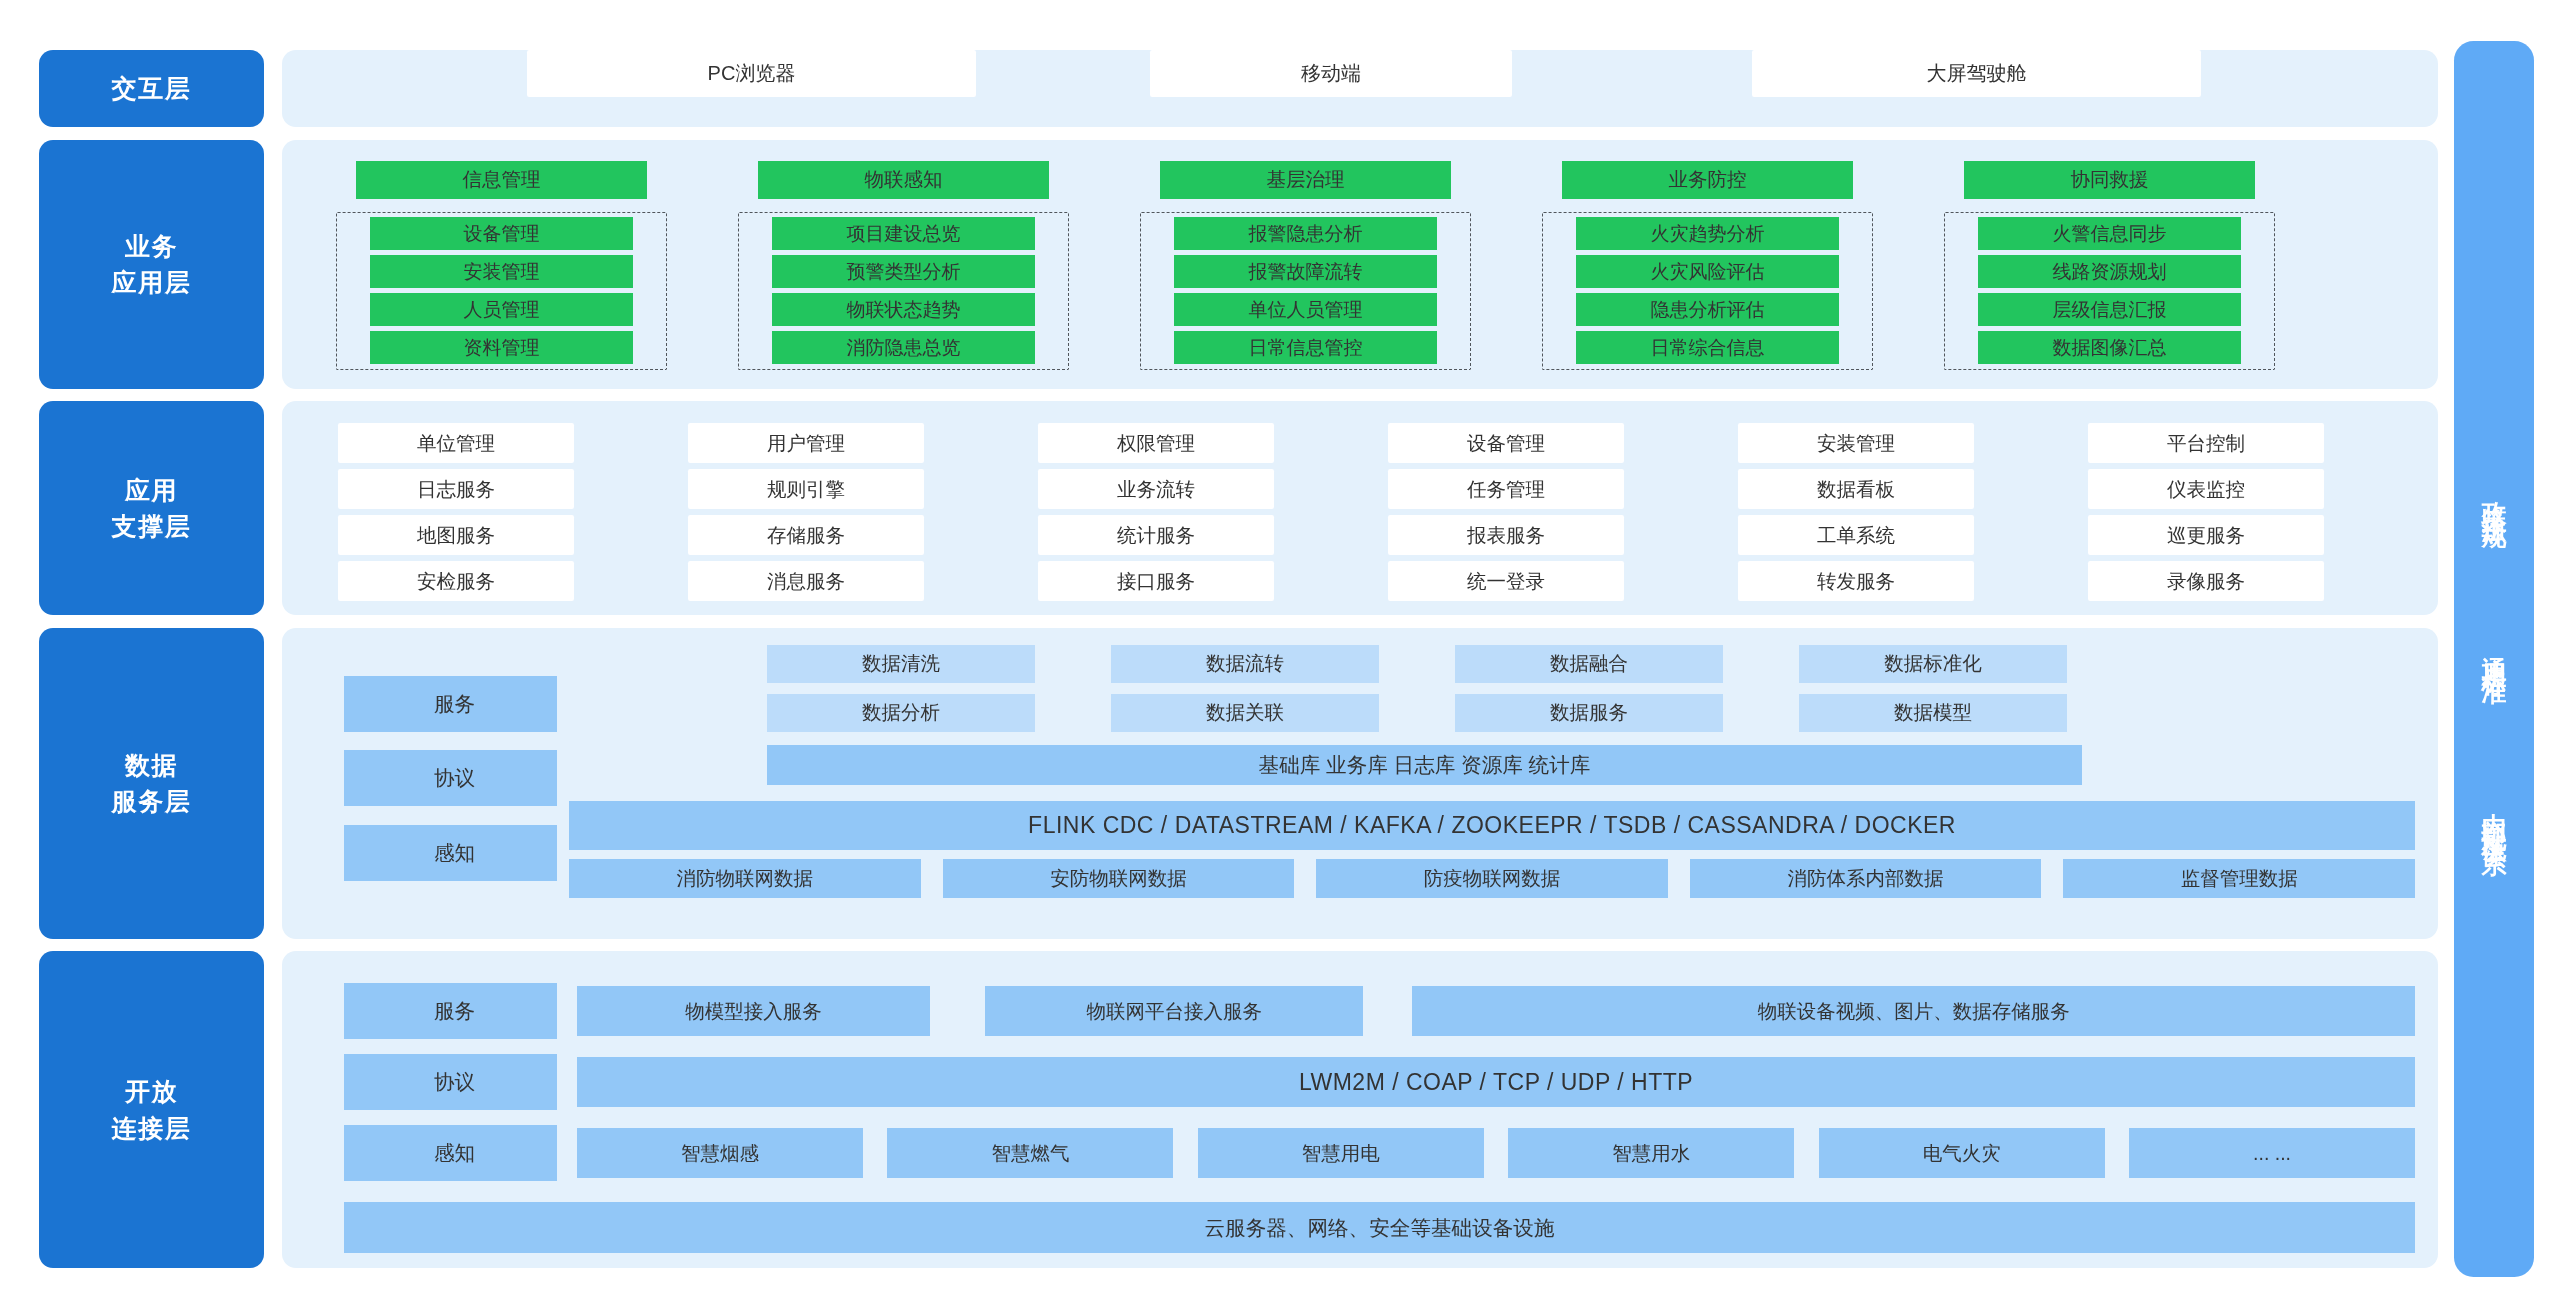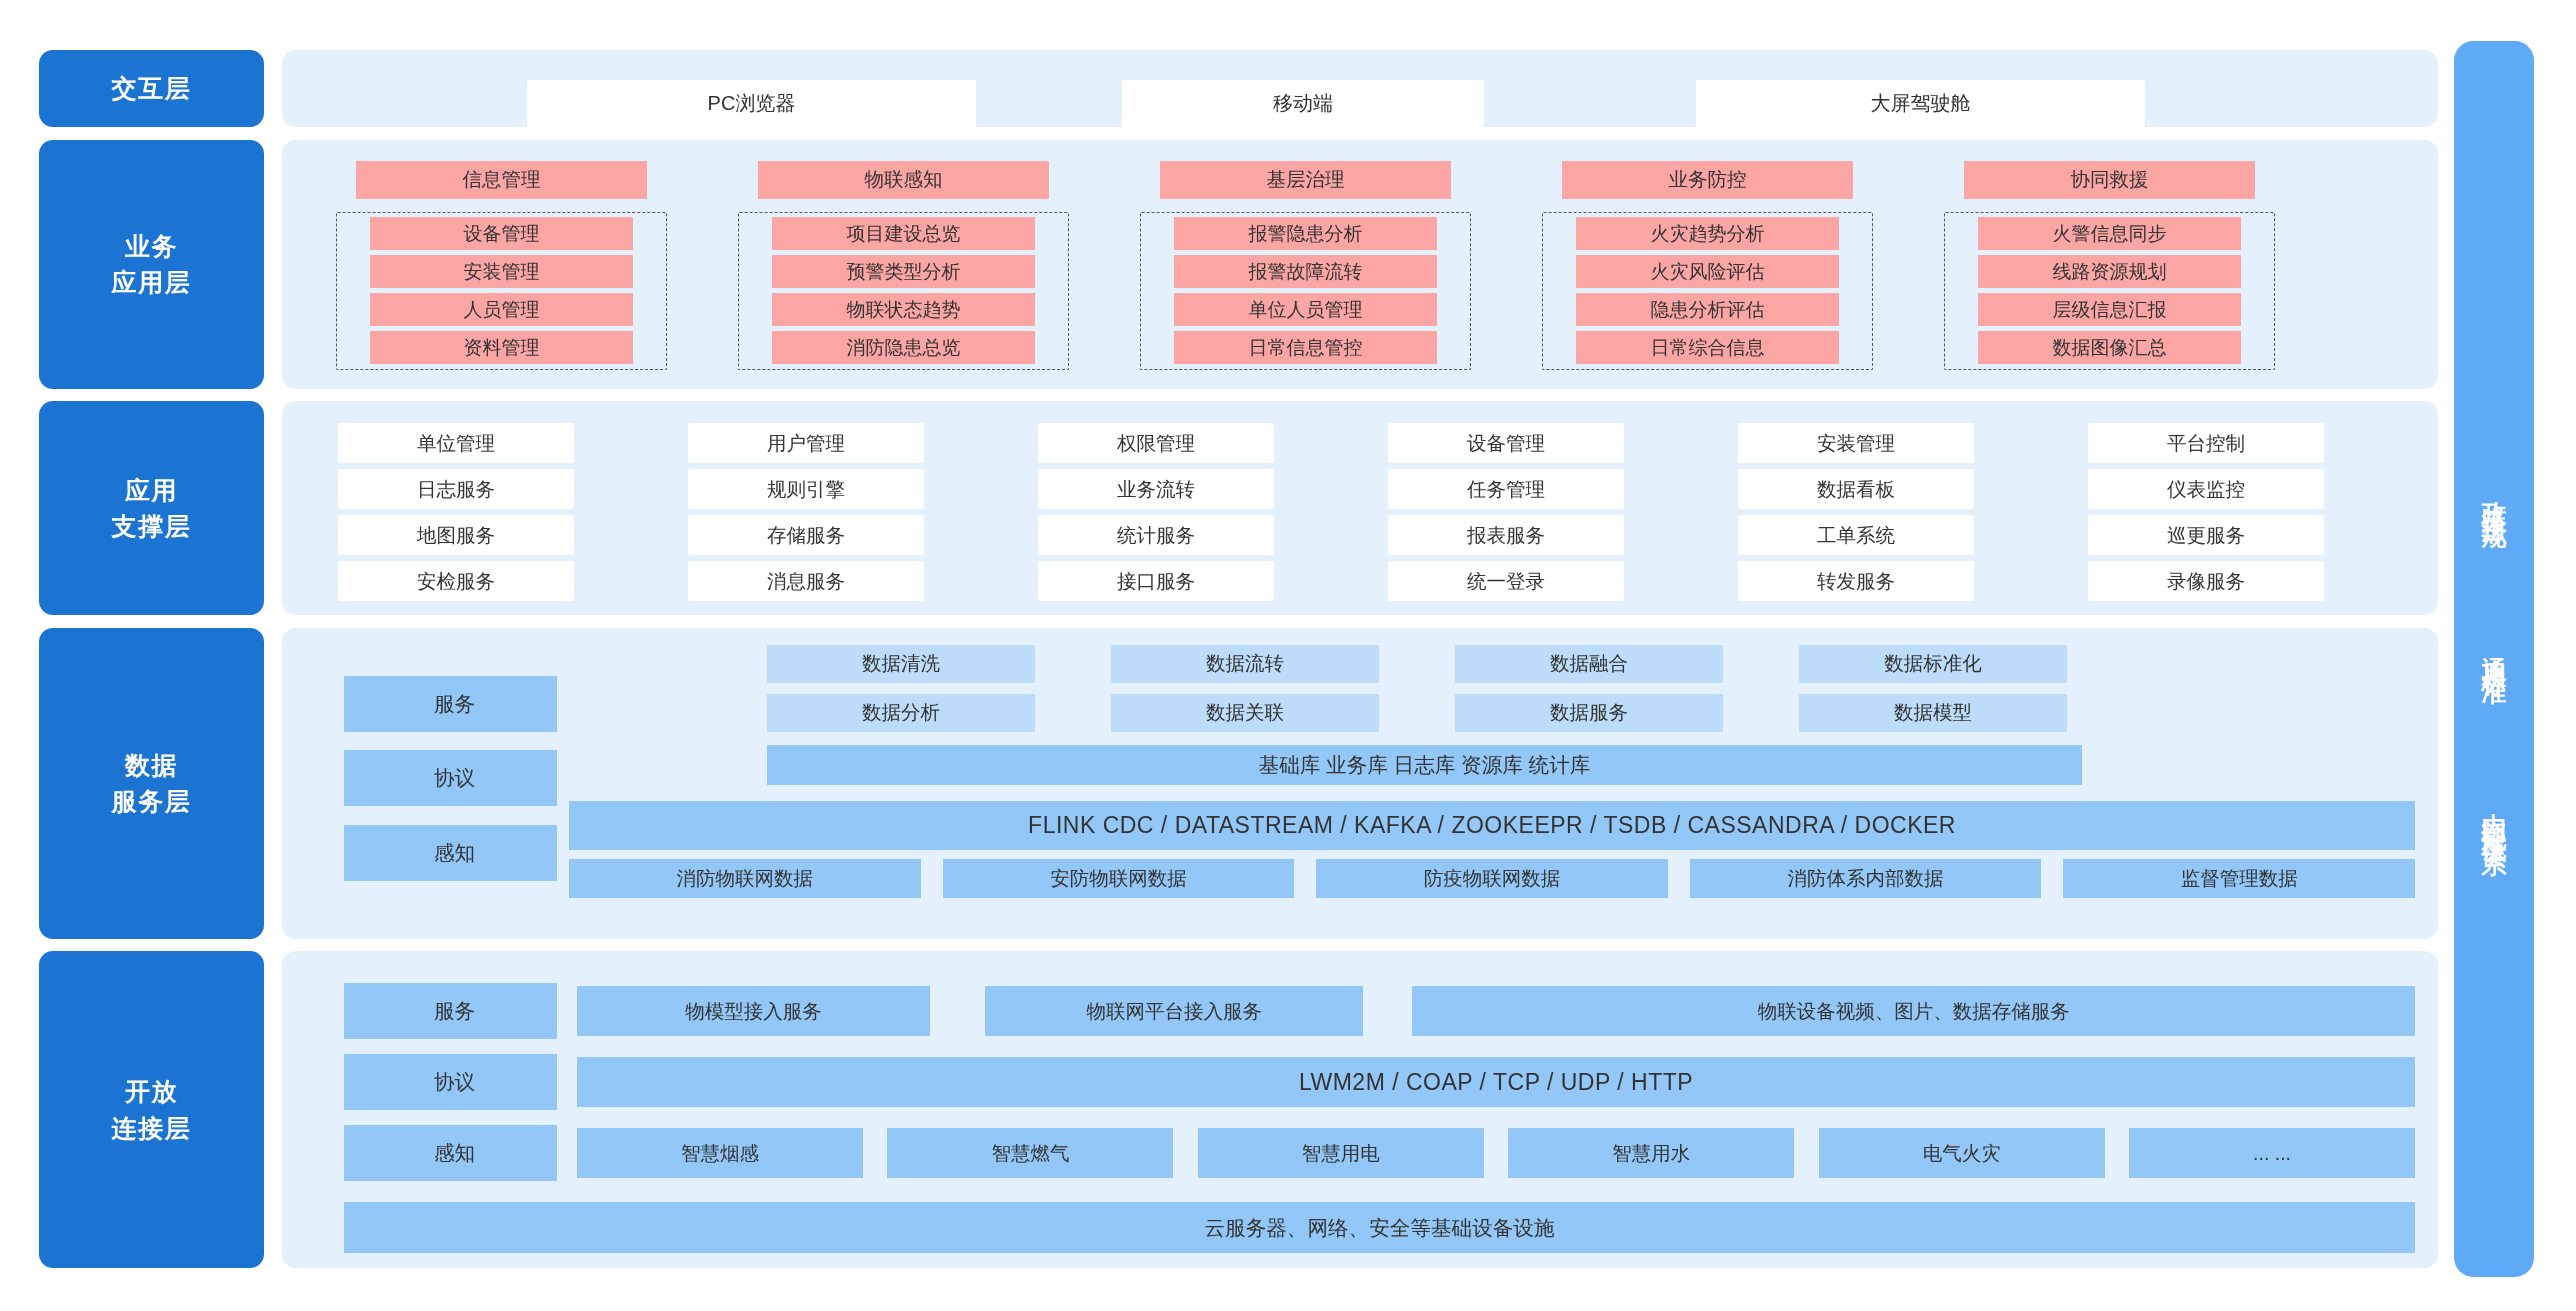--- a/index.html
+++ b/index.html
@@ -7,30 +7,30 @@
         font-family:"Liberation Sans","DejaVu Sans",sans-serif;color:#333;overflow:hidden;}
   .rows{position:absolute;left:39px;top:50px;width:2399px;}
   .row{display:flex;margin-bottom:12.5px;}
   .label{width:225px;margin-right:18px;background:#1b74d2;border-radius:14px;color:#fff;
          display:flex;flex-direction:column;align-items:center;justify-content:center;
          font-weight:bold;font-size:25px;line-height:1.45;letter-spacing:1.6px;flex:none;}
   .panel{flex:1;background:#e4f1fc;border-radius:14px;}
 
   
   .row-interaction{height:77px;}
-  .interaction-panel{display:flex;align-items:flex-end;padding-left:245px;}
+  .interaction-panel{display:flex;align-items:flex-start;padding-left:245px;gap:28px;}
   .i-box{width:449px;height:47px;background:#ffffff;border-radius:2.2px;display:flex;
          align-items:center;justify-content:center;font-size:20px;}
   .i-box:nth-child(2){width:362px;margin-left:146px;margin-right:212px;}
 
   
   .row-business{height:249px;}
   .business-panel{display:flex;gap:71px;padding:21px 163px 0 54px;}
   .b-col{flex:1;display:flex;flex-direction:column;min-width:0;}
-  .med-box{background:#fca5a5;display:flex;align-items:center;justify-content:center;
+  .med-box{background:#22c55e;display:flex;align-items:center;justify-content:center;
            font-size:19.5px;color:#333;}
   .b-header{height:38px;width:88%;margin:0 auto 13px auto;}
   .b-dashed{border:1.6px dashed #50565c;border-radius:1.6px;padding:4.9px 0;
             display:flex;flex-direction:column;gap:4.9px;}
   .b-item{height:33px;width:80%;margin:0 auto;font-size:19px;}
 
   
   .row-support{height:214px;}
   .support-panel{display:grid;grid-template-columns:repeat(6,236px);column-gap:114px;
                  row-gap:6px;padding:22px 0 0 56px;align-content:start;}

